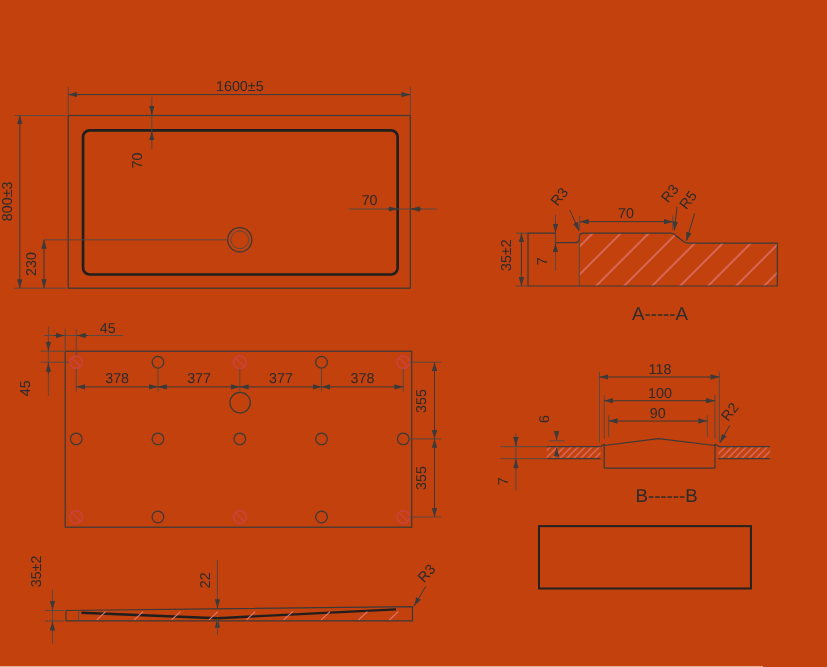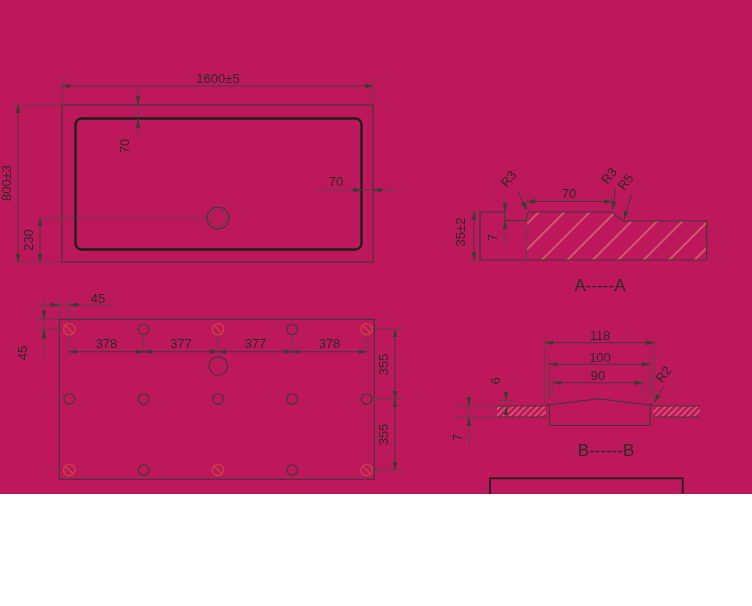--- a/index.html
+++ b/index.html
@@ -1,16 +1,16 @@
 <!DOCTYPE html>
 <html><head>
 <meta charset="utf-8">
 <style>
   html,body{margin:0;padding:0;background:#ffffff;}
-  .canvas{position:relative;width:752px;height:494px;background:#be185d;overflow:hidden;
+  .canvas{position:relative;width:752px;height:606px;background:#c2410c;overflow:hidden;
           font-family:"Liberation Sans", sans-serif;}
   svg{display:block}
   .ln{stroke:#3a3a3a;stroke-width:1.1;fill:none;}
   .thin{stroke:#4a4a4a;stroke-width:0.8;fill:none;}
   .thick{stroke:#1f1f1f;stroke-width:2.4;fill:none;}
   .dl{stroke:#3a3a3a;stroke-width:0.9;fill:none;marker-start:url(#arrS);marker-end:url(#arrE);}
   .de{stroke:#3a3a3a;stroke-width:0.9;fill:none;marker-end:url(#arrE);}
   .xl{stroke:#4a4a4a;stroke-width:0.8;fill:none;}
   .red{stroke:#cc4242;stroke-width:1.3;fill:none;}
   .dim{font-size:13px;fill:#2b2b2b;}

